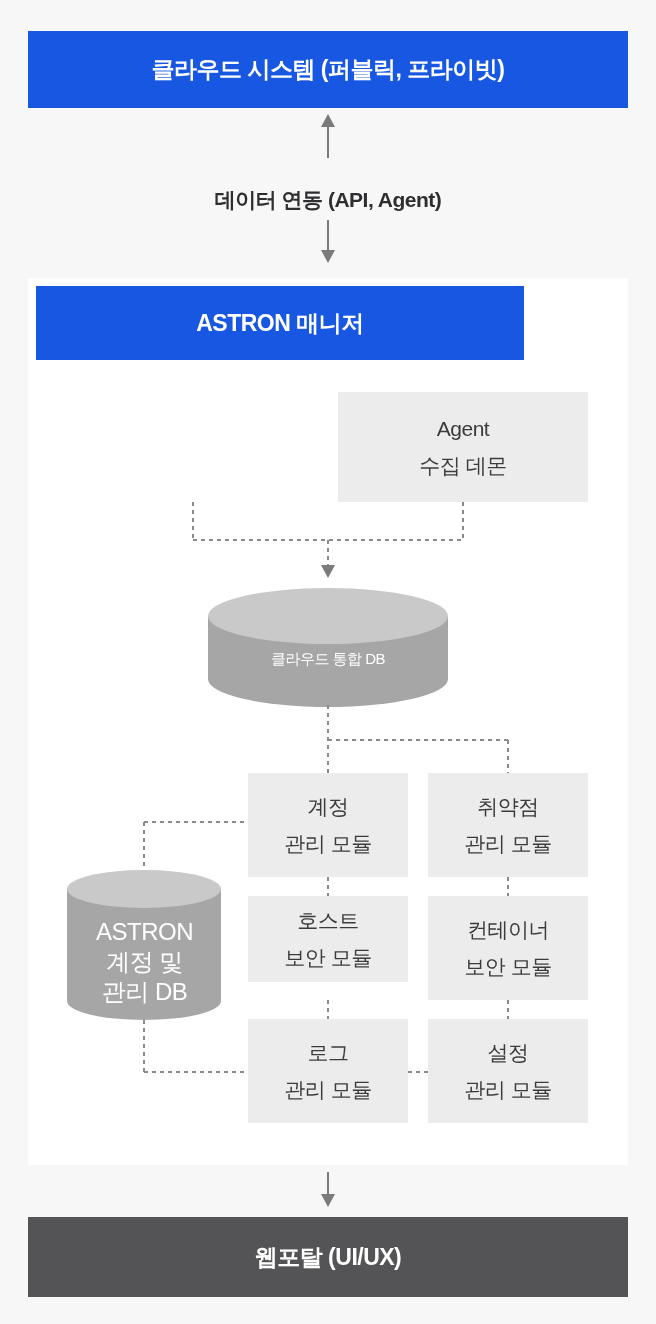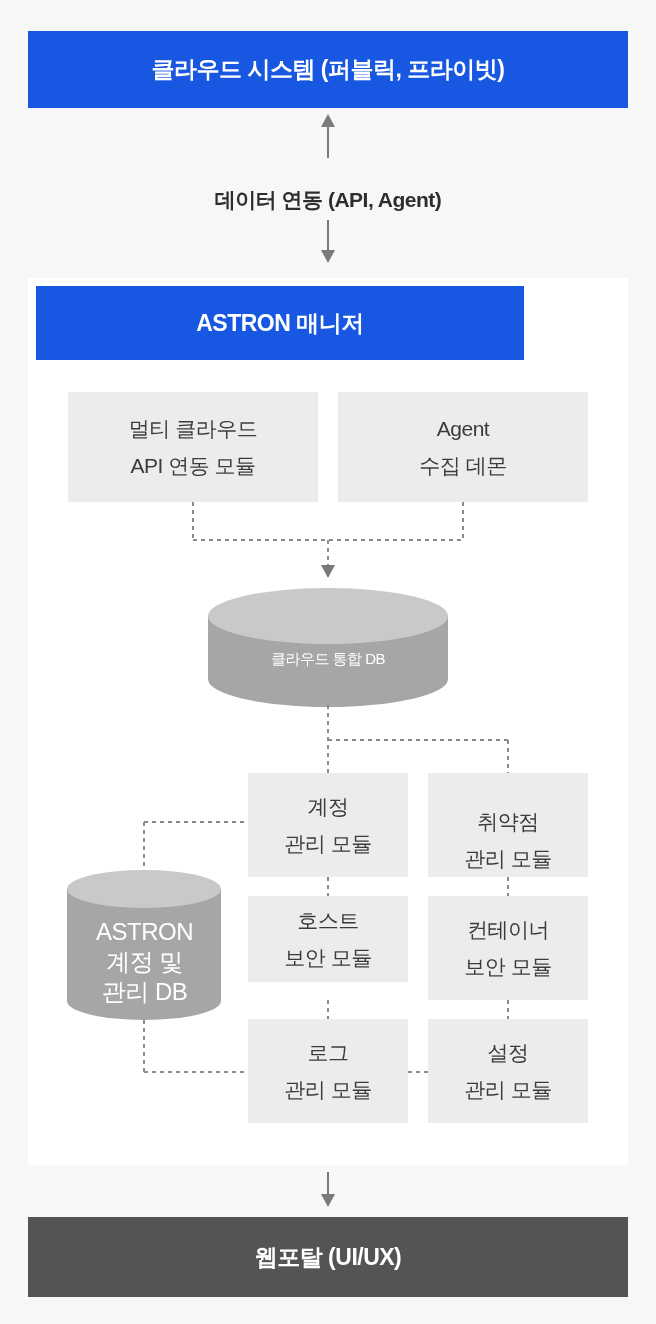--- a/index.html
+++ b/index.html
@@ -25,21 +25,21 @@
                 display:flex;align-items:center;justify-content:center;color:#fff;font-size:23px;font-weight:700;letter-spacing:-0.5px;margin-top:8px;}
 
   .connectors{position:absolute;left:0;top:0;width:656px;height:1324px;pointer-events:none;}
 
   .gbox{position:absolute;background:var(--module_bg);display:flex;flex-direction:column;
         align-items:center;justify-content:center;color:var(--module_text);
         font-size:21px;line-height:37px;letter-spacing:-0.5px;text-align:center;}
   .collector-a{left:68px;top:392px;width:250px;height:110px;}
   .collector-b{left:338px;top:392px;width:250px;height:110px;}
   .m1{left:248px;top:773px;width:160px;height:104px;}
-  .m2{left:428px;top:773px;width:160px;height:104px;justify-content:flex-end;}
+  .m2{left:428px;top:773px;width:160px;height:104px;}
   .m3{left:248px;top:896px;width:160px;height:86px;}
   .m4{left:428px;top:896px;width:160px;height:104px;}
   .m5{left:248px;top:1019px;width:160px;height:104px;}
   .m6{left:428px;top:1019px;width:160px;height:104px;}
 
   .cyl-label{position:absolute;color:#fff;text-align:center;letter-spacing:-0.5px;
              display:flex;flex-direction:column;align-items:center;justify-content:center;}
   .cyl-label.central{left:208px;top:634px;width:240px;height:50px;font-size:15px;}
   .cyl-label.side{left:67px;top:897px;width:155px;height:130px;font-size:24px;line-height:30px;}
 
@@ -117,24 +117,20 @@
     <g>
       <line class="solid" x1="328" y1="1172" x2="328" y2="1195"></line>
       <polygon class="head" points="321,1194 335,1194 328,1207"></polygon>
     </g>
   </svg>
 
   <div class="panel-header">
     <span>ASTRON 매니저</span>
   </div>
 
-  <div class="gbox collector-a">
-    <span>멀티 클라우드</span>
-    <span>API 연동 모듈</span>
-  </div>
   <div class="gbox collector-b">
     <span>Agent</span>
     <span>수집 데몬</span>
   </div>
 
   <div class="cyl-label central">
     <span>클라우드 통합 DB</span>
   </div>
 
   <div class="cyl-label side">

